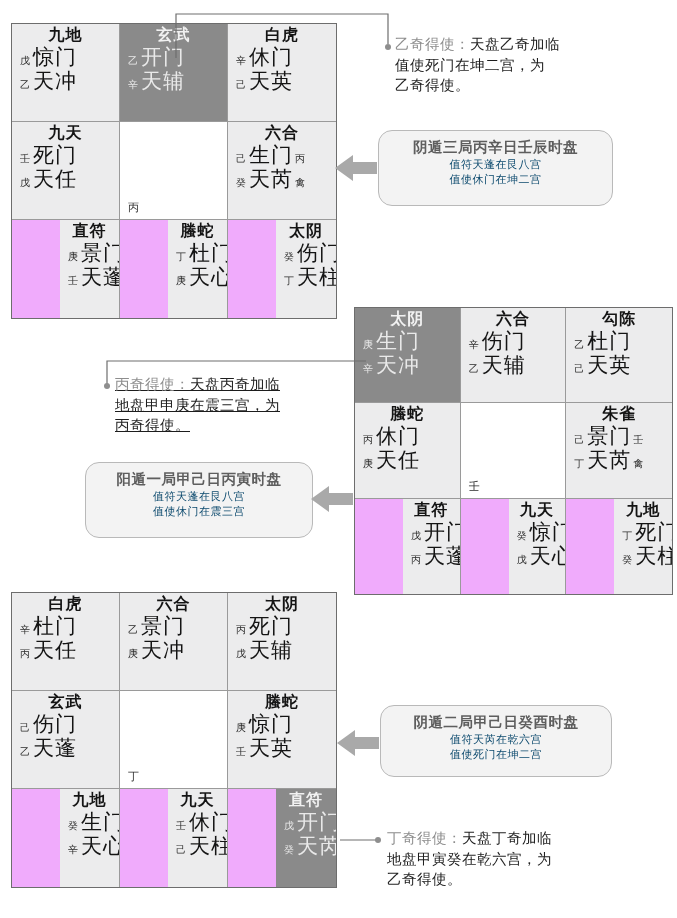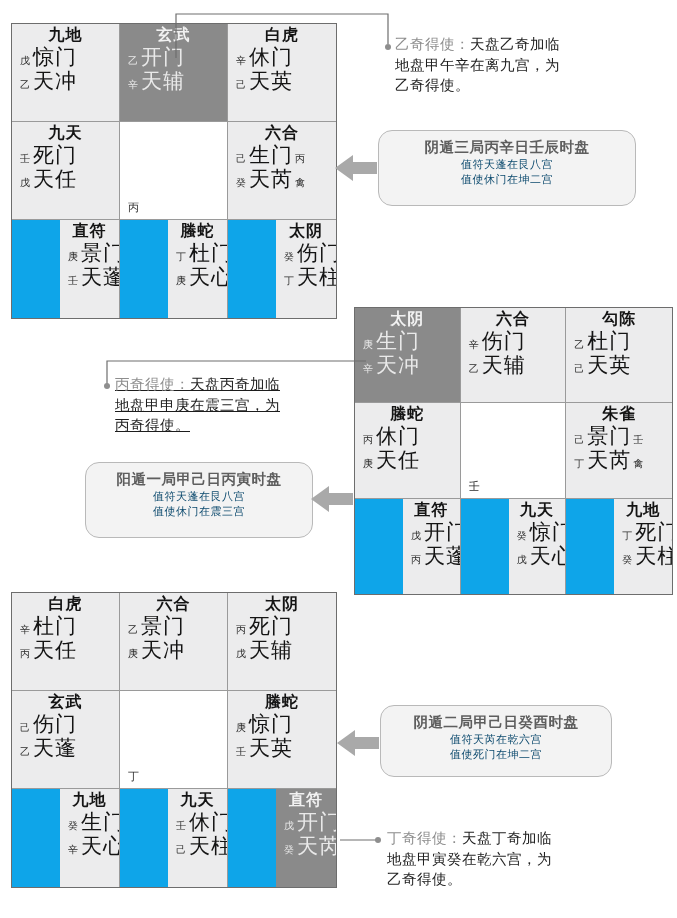--- a/index.html
+++ b/index.html
@@ -16,21 +16,21 @@
     color: #1b1b1b;
   }
 
   
   .qmgrid {
     position: absolute;
     display: grid;
     grid-template-columns: 1fr 1fr 1fr;
     grid-template-rows: 1fr 1fr 1fr;
     border: 1px solid #6d6d6d;
-    background: #0ea5e9;
+    background: #f0abfc;
     box-sizing: border-box;
   }
   .cell {
     position: relative;
     border-right: 1px solid #9a9a9a;
     border-bottom: 1px solid #9a9a9a;
     box-sizing: border-box;
     background: #ececed;
     padding: 2px 4px 2px 4px;
     overflow: hidden;
@@ -441,25 +441,25 @@
 
 <svg class="conn" width="260" height="60" style="left:156px; top:2px;">
   <path d="M 20,56 L 20,12 L 232,12 L 232,42"></path>
 </svg>
 <div class="dot" style="left:385px; top:44px;"></div>
 
 <div class="note" style="left:395px; top:34px; width:270px;">
   <span class="l1">
     <span class="lead">乙奇得使：</span><span>天盘乙奇加临</span>
   </span>
-  <span class="l2">地盘甲午辛在离九宫，为</span>
+  <span class="l2">值使死门在坤二宫，为</span>
   <span class="l3">乙奇得使。</span>
 </div>
 
-<div class="infobox" style="left:378px; top:130px; width:258px; height:76px;">
+<div class="infobox" style="left:378px; top:130px; width:235px; height:76px;">
   <span class="ib-title">阴遁三局丙辛日壬辰时盘</span>
   <span class="ib-line">值符天蓬在艮八宫</span>
   <span class="ib-line">值使休门在坤二宫</span>
 </div>
 
 <svg class="arrow conn" width="44" height="30" style="left:335px; top:153px;">
   <polygon points="0,15 18,2 18,9 42,9 42,21 18,21 18,28"></polygon>
 </svg>
 
 <svg class="conn" width="270" height="60" style="left:104px; top:355px;">

